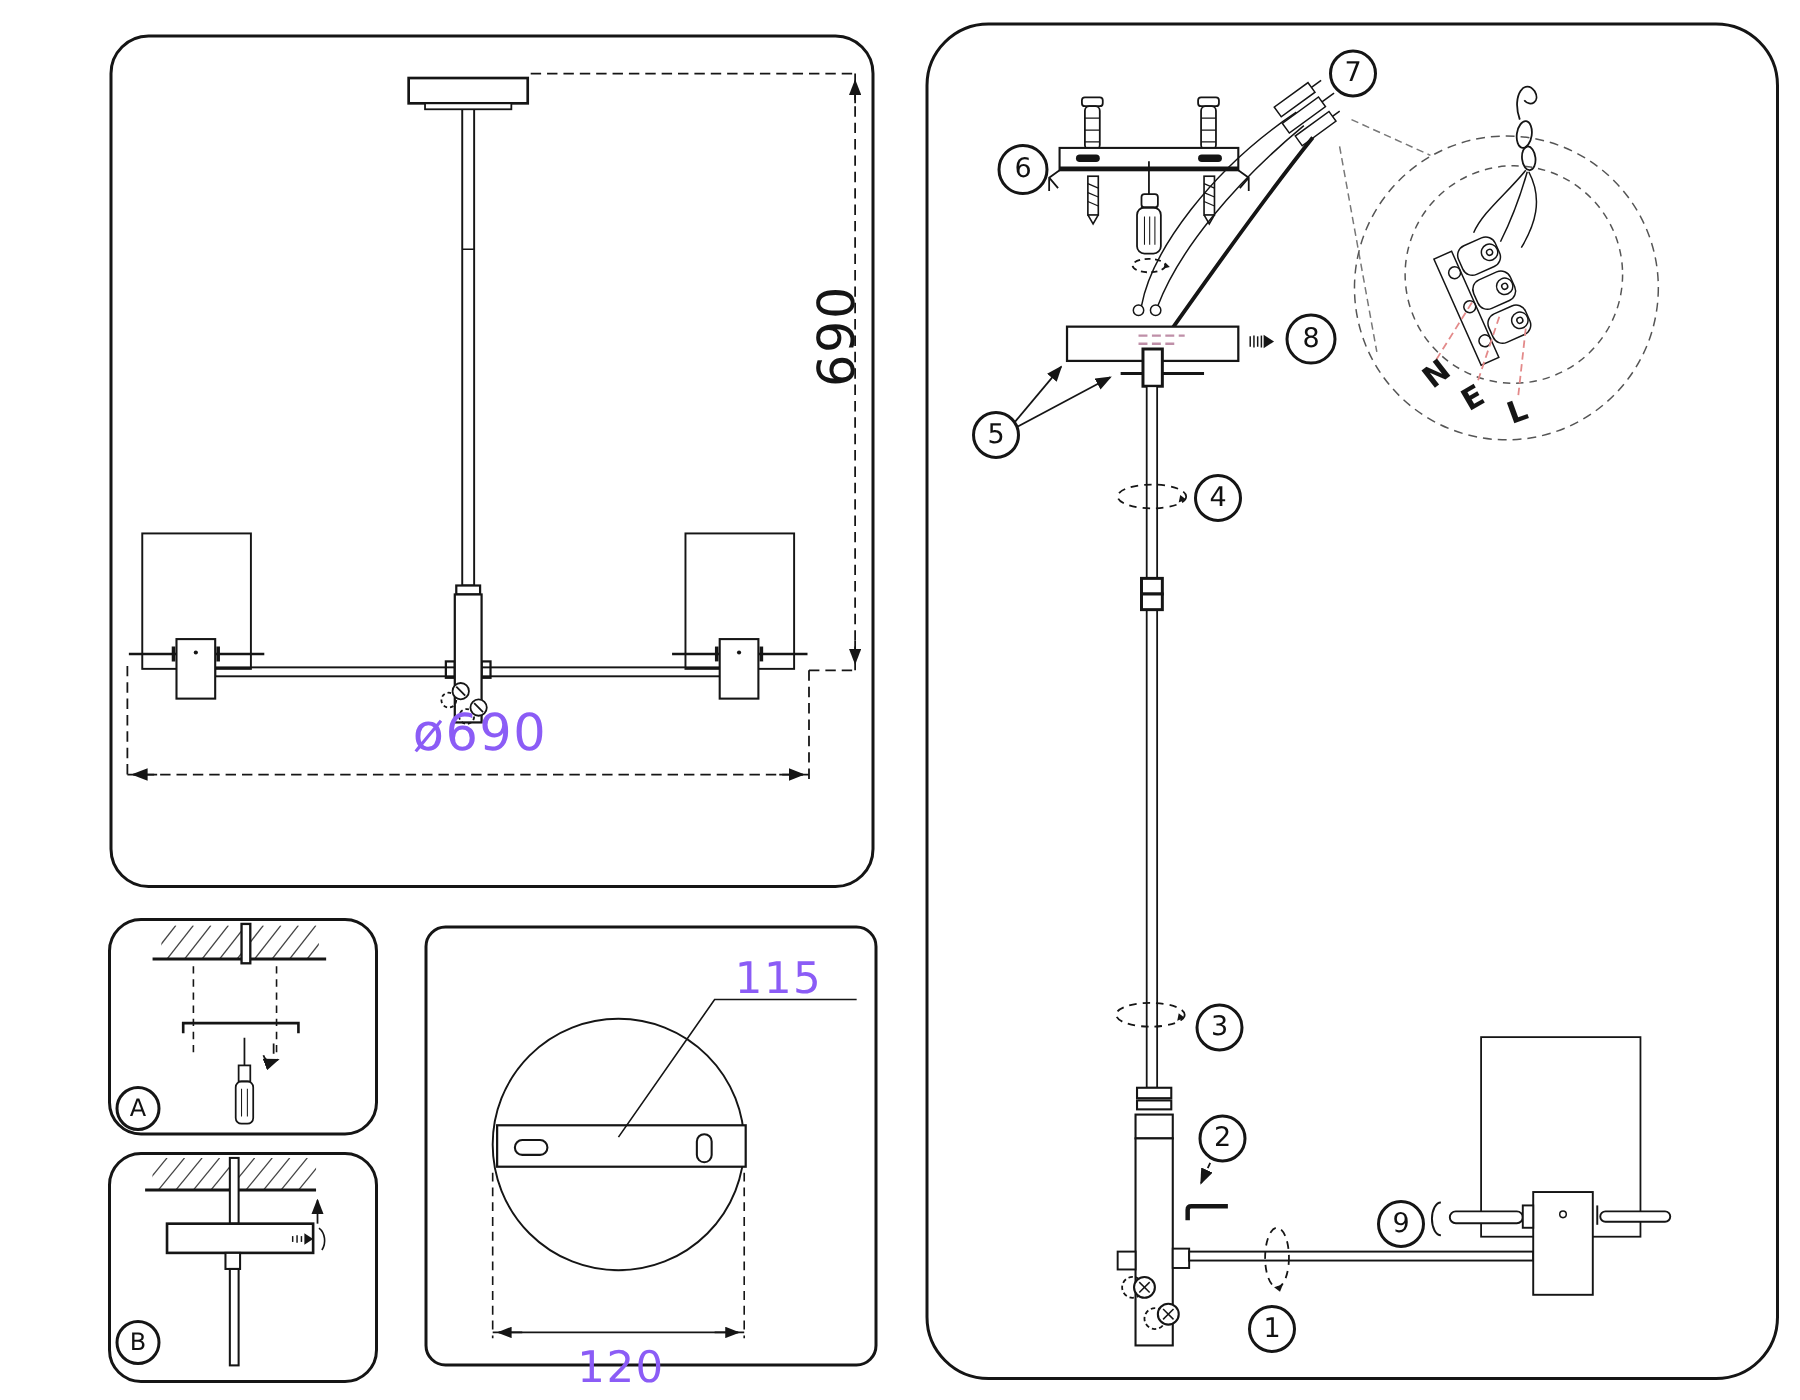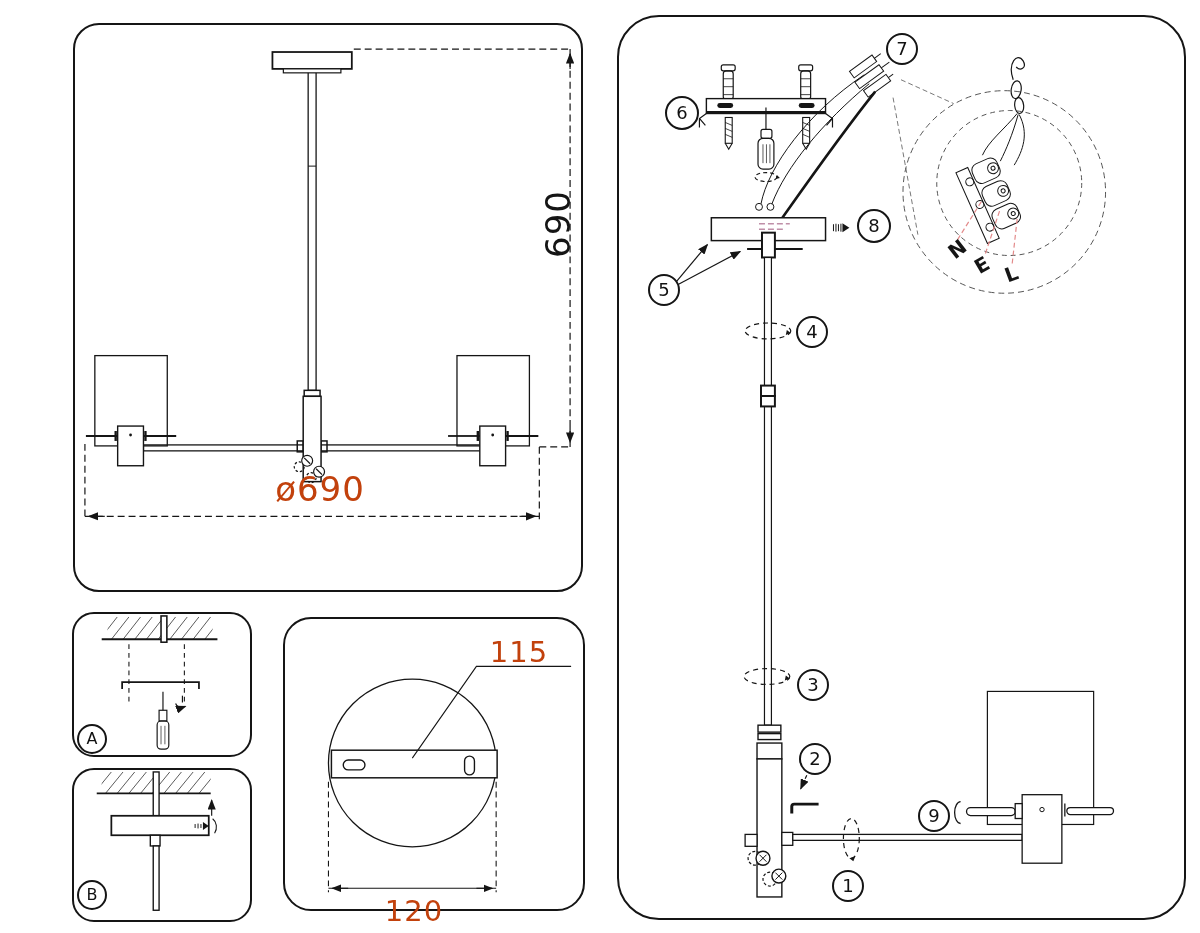--- a/index.html
+++ b/index.html
@@ -1,20 +1,20 @@
 <!DOCTYPE html>
 <html><head>
 <meta charset="utf-8">
 <style>
   html,body{margin:0;padding:0;background:#fff;}
   #stage{position:relative;width:1200px;height:933px;background:#fff;overflow:hidden;
          font-family:"DejaVu Sans",sans-serif;color:#111;}
   .panel{position:absolute;border:2.5px solid #151515;border-radius:28px;background:#fff;box-sizing:border-box;}
   svg.draw{position:absolute;left:0;top:0;width:100%;height:100%;}
-  .dim{position:absolute;transform:translate(-50%,-50%);white-space:nowrap;letter-spacing:1px;color:#c2410c;}
+  .dim{position:absolute;transform:translate(-50%,-50%);white-space:nowrap;letter-spacing:1px;color:#8b5cf6;}
   .dim-rot{position:absolute;transform:translate(-50%,-50%) rotate(-90deg);white-space:nowrap;letter-spacing:1px;color:#151515;}
   .dim-lg{font-size:34px;}
   .dim-md{font-size:29px;}
   .callout{position:absolute;width:28px;height:28px;border:2px solid #151515;border-radius:50%;
            background:#fff;display:flex;align-items:center;justify-content:center;
            font-size:18px;line-height:1;transform:translate(-50%,-50%);z-index:5;}
   .badge{position:absolute;width:26px;height:26px;border:2px solid #151515;border-radius:50%;
          background:#fff;display:flex;align-items:center;justify-content:center;
          font-size:16px;line-height:1;transform:translate(-50%,-50%);z-index:5;}
   .wire-label{position:absolute;font-size:20px;font-weight:600;color:#151515;z-index:5;}
@@ -173,21 +173,21 @@
           <line x1="130" y1="55.5" x2="130" y2="59.5"></line>
           <path d="M132,53.5 L138,57.5 L132,61.5 Z" fill="#151515" stroke="none"></path>
           <path d="M142,50 A8,10 0 0 1 144,65" stroke-width="1.1"></path>
         </g>
         <line x1="141" y1="47" x2="141" y2="31" stroke-width="1.2" marker-end="url(#arr)"></line>
       </g>
     </svg>
     <div class="badge" style="left:18px;top:125px;">B</div>
   </div>
 
-  <div class="panel" style="left:283px;top:617px;width:302px;height:294px;border-radius:28px;">
+  <div class="panel" style="left:283px;top:617px;width:302px;height:294px;border-radius:14px;">
     <svg class="draw" viewBox="0 0 302 294">
       <g stroke="#151515" fill="none" stroke-width="1.5">
         <circle cx="129" cy="146" r="85" stroke-width="1.3"></circle>
         <rect x="47" y="133" width="168" height="28" fill="#fff" stroke-width="1.5"></rect>
         <rect x="59" y="143" width="22" height="10" rx="5" stroke-width="1.4"></rect>
         <rect x="182" y="139" width="10" height="19" rx="5" stroke-width="1.4"></rect>
         <path d="M129,141 L194,48 L290,48" stroke-width="1.1"></path>
         <g stroke-dasharray="6,4" stroke-width="1.1">
           <line x1="44" y1="165" x2="44" y2="277"></line>
           <line x1="214" y1="165" x2="214" y2="277"></line>

